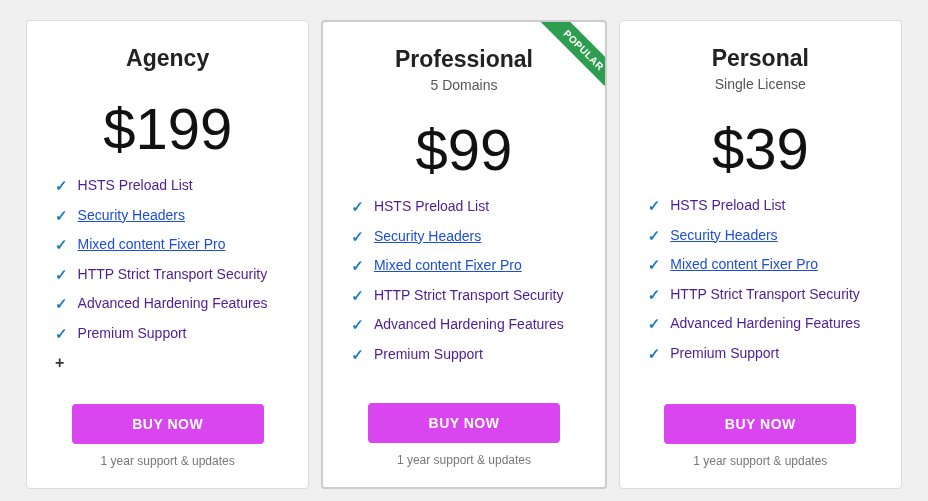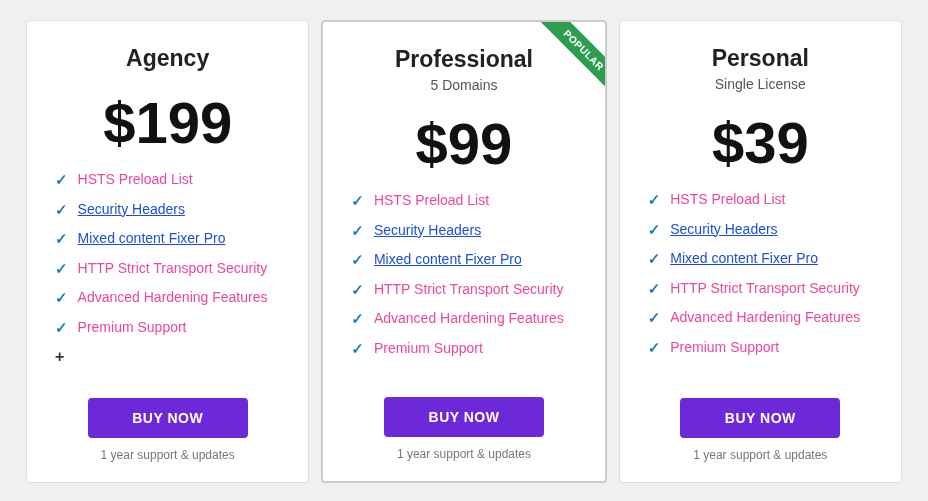--- a/index.html
+++ b/index.html
@@ -48,23 +48,23 @@
       display: block;
     }
     .plan-domains {
       font-size: 14px;
       color: #555;
       display: block;
       margin-top: 4px;
     }
     .plan-price {
       font-size: 58px;
-      font-weight: 700;
+      font-weight: 400;
       color: #111;
-      margin: 6px 0 18px;
+      margin: 12px 0 18px;
       line-height: 1;
     }
     .features-list {
       list-style: none;
       width: 100%;
       margin-bottom: 20px;
     }
     .features-list li {
       display: flex;
       align-items: flex-start;
@@ -87,33 +87,33 @@
       margin-right: 10px;
       flex-shrink: 0;
       font-weight: bold;
     }
     .feature-link {
       color: #1d4ed8;
       text-decoration: underline;
       cursor: pointer;
     }
     .feature-text {
-      color: #ec4899;
+      color: #4c1d95;
     }
     .buy-btn {
-      background: #6d28d9;
+      background: #d946ef;
       color: #fff;
       border: none;
       border-radius: 4px;
       padding: 12px 32px;
       font-size: 14px;
       font-weight: bold;
       letter-spacing: 0.5px;
       cursor: pointer;
-      width: 160px;
+      width: 192px;
       margin-bottom: 10px;
     }
     .support-text {
       font-size: 12px;
       color: #777;
       text-align: right;
     }
     .ribbon-wrapper {
       position: absolute;
       top: 0;

